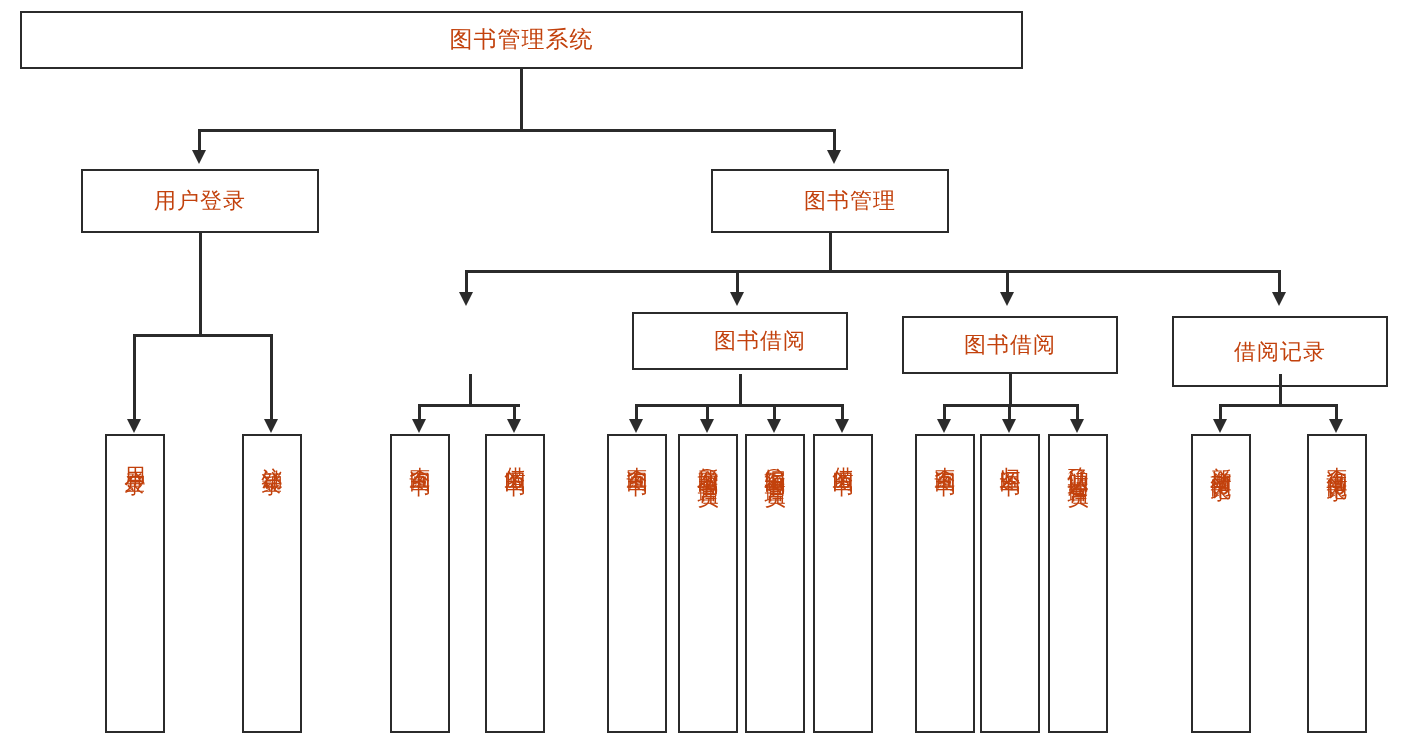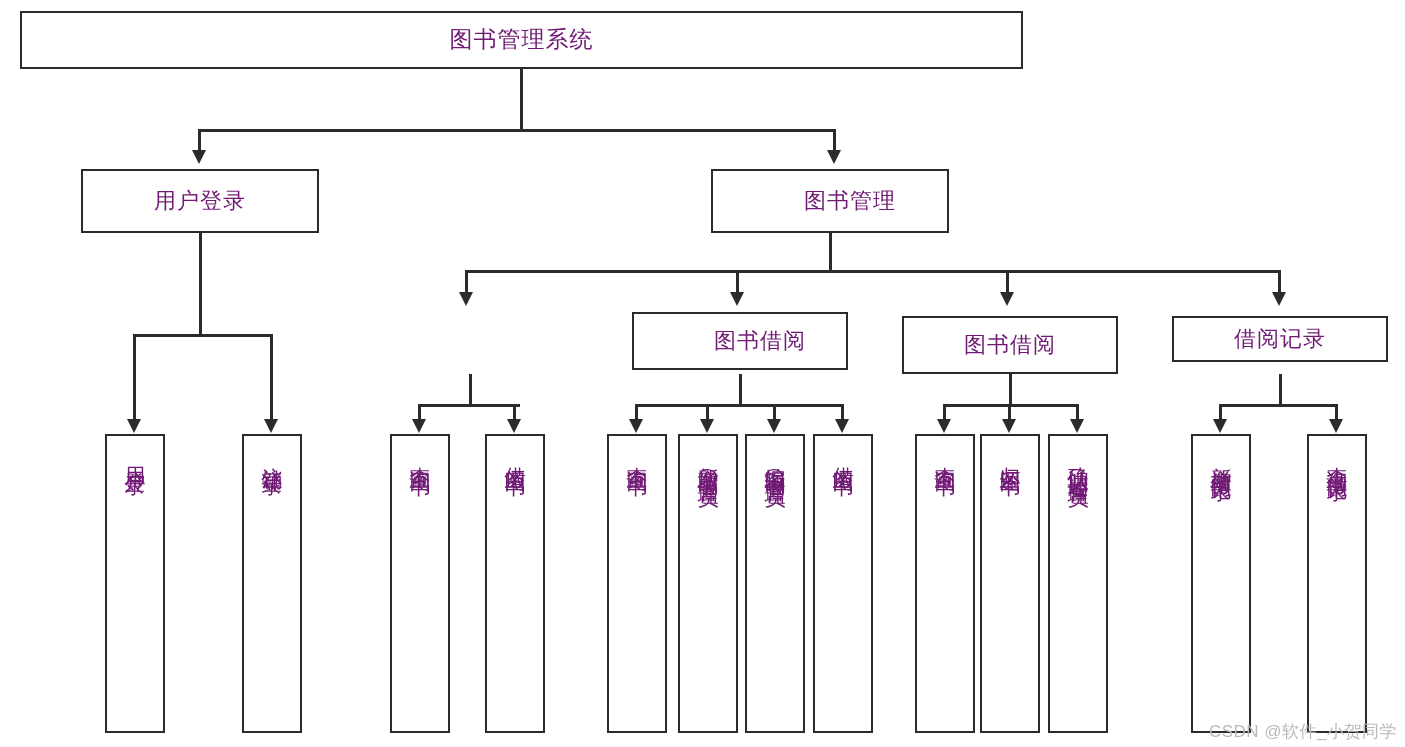--- a/index.html
+++ b/index.html
@@ -16,21 +16,21 @@
     height: 747px;
     background: #ffffff;
     overflow: hidden;
   }
   
   .node {
     position: absolute;
     box-sizing: border-box;
     border: 2.5px solid #2b2b2b;
     background: #ffffff;
-    color: #701a75;
+    color: #c2410c;
     display: flex;
     align-items: center;
     justify-content: center;
     text-align: center;
     line-height: 1.18;
   }
   .node.h {
     font-size: 22px;
     letter-spacing: 1px;
   }
@@ -120,21 +120,21 @@
   <div class="arrow" style="left:730px; top:292px;"></div>
   <div class="arrow" style="left:1000px; top:292px;"></div>
   <div class="arrow" style="left:1272px; top:292px;"></div>
 
   <div class="node h" style="left:632px; top:312px; width:216px; height:58px;padding-left:40px;">
     <span>图书借阅</span>
   </div>
   <div class="node h" style="left:902px; top:316px; width:216px; height:58px;">
     <span>图书借阅</span>
   </div>
-  <div class="node h" style="left:1172px; top:316px; width:216px; height:46px;">
+  <div class="node h" style="left:1172px; top:316px; width:216px; height:71px;">
     <span>借阅记录</span>
   </div>
 
   <div class="ln v" style="left:469px; top:374px; height:32px;"></div>
   <div class="ln h" style="left:419px; top:404px; width:101px;"></div>
   <div class="ln v" style="left:418px; top:404px; height:16px;"></div>
   <div class="ln v" style="left:513px; top:404px; height:16px;"></div>
   <div class="arrow" style="left:412px; top:419px;"></div>
   <div class="arrow" style="left:507px; top:419px;"></div>
 
@@ -202,15 +202,14 @@
     <span class="vtext">确认归还（管理员）</span>
   </div>
 
   <div class="node v" style="left:1191px; top:434px; width:60px; height:299px;">
     <span class="vtext">新增借阅记录</span>
   </div>
   <div class="node v" style="left:1307px; top:434px; width:60px; height:299px;">
     <span class="vtext">查询借阅记录</span>
   </div>
 
-  <div id="watermark">CSDN @软件_小贺同学</div>
 
 </div>
 
 </body></html>

